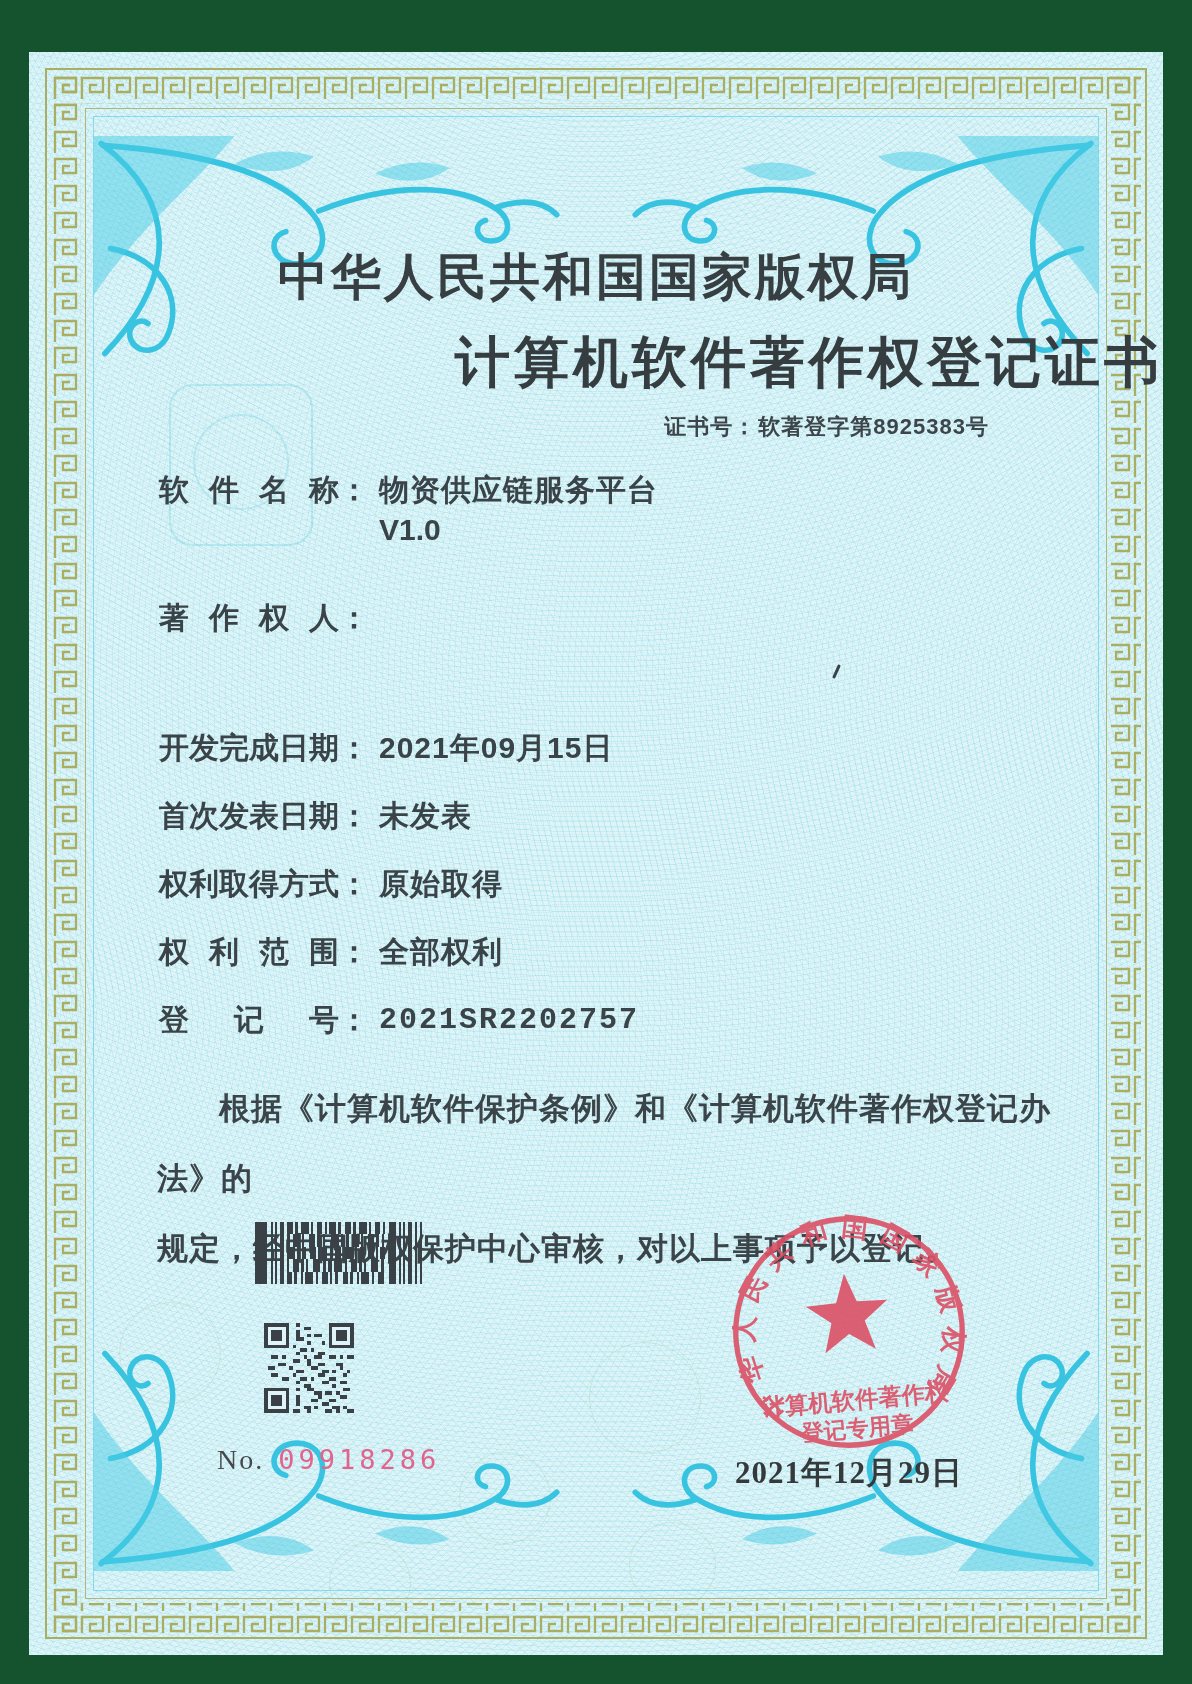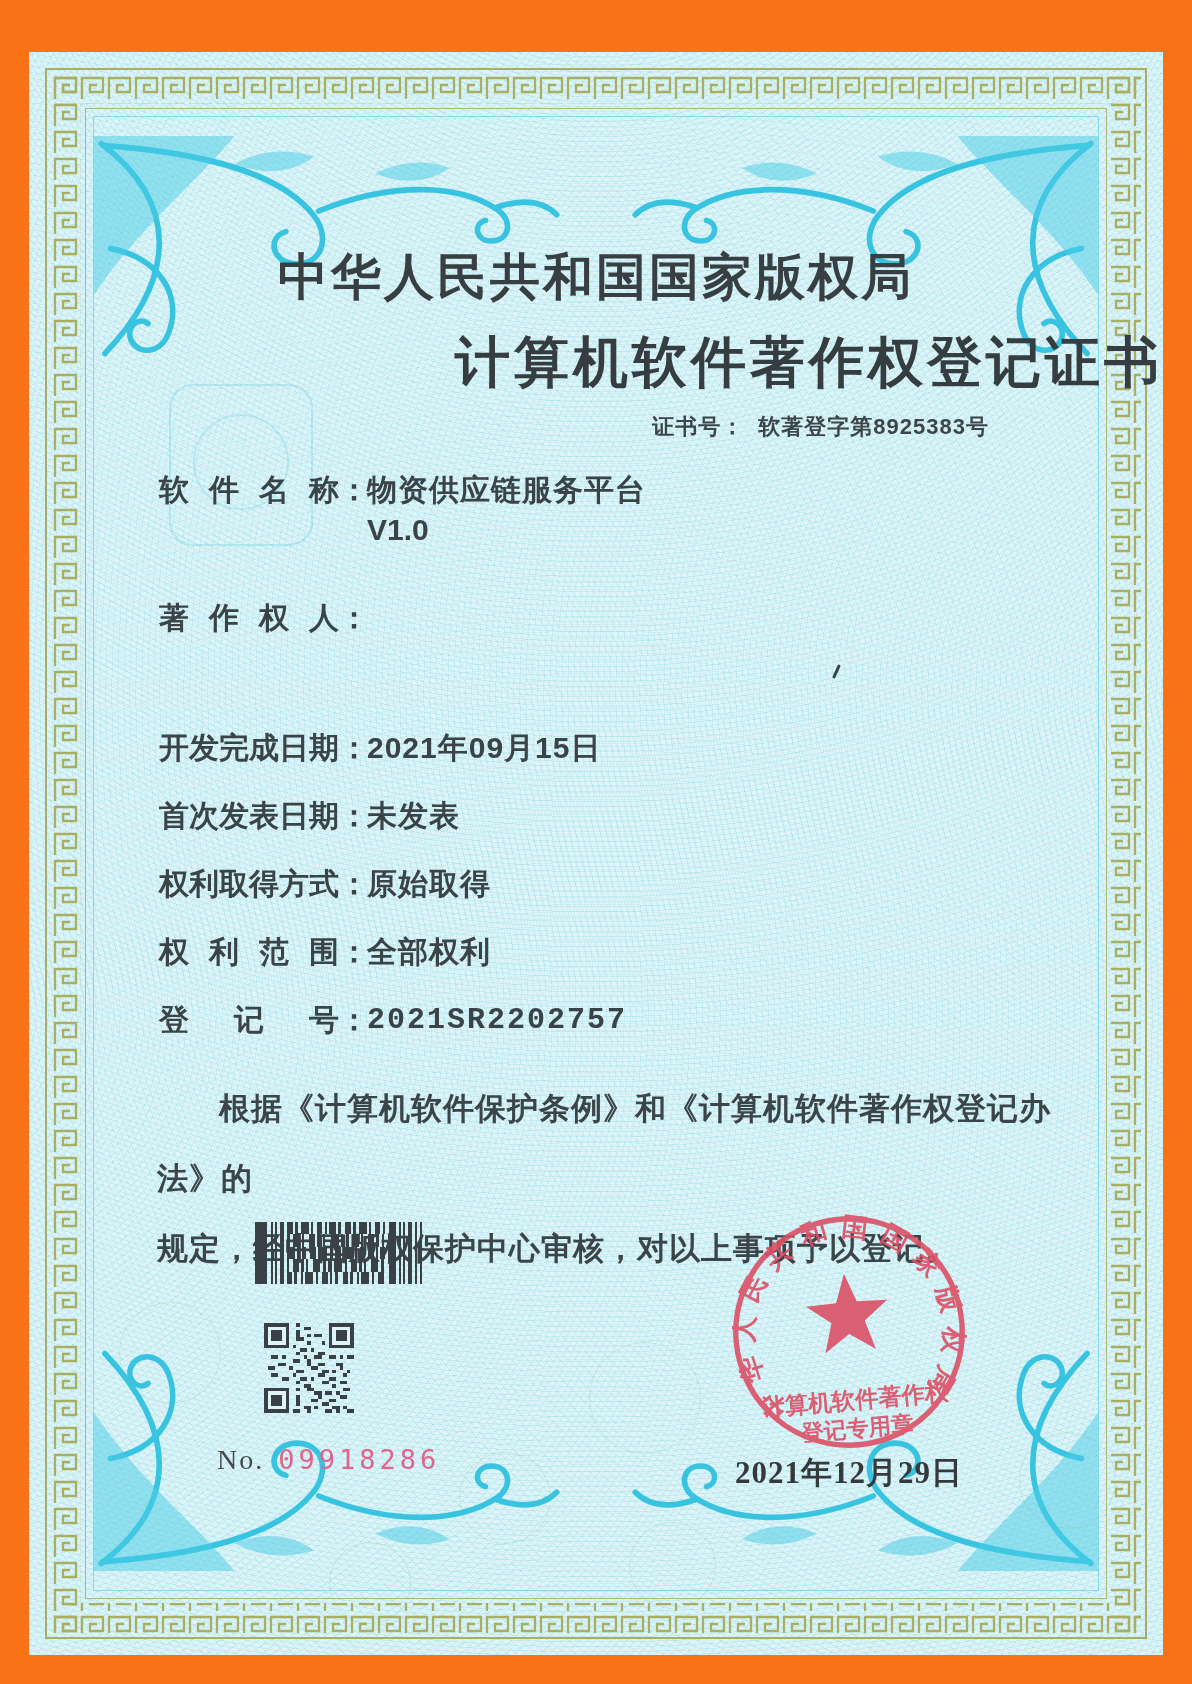--- a/index.html
+++ b/index.html
@@ -1,16 +1,16 @@
 <!DOCTYPE html>
 <html><head>
 <meta charset="utf-8">
 <style>
   html,body{margin:0;padding:0;background:#ffffff;}
-  .scan{position:relative;width:1192px;height:1684px;background:#f97316;overflow:hidden;
+  .scan{position:relative;width:1192px;height:1684px;background:#14532d;overflow:hidden;
         font-family:"Liberation Sans",sans-serif;}
   
   .paper{position:absolute;left:29px;top:52px;width:1134px;height:1603px;overflow:hidden;
     background-color:#def4f8;
     background-image:
       repeating-radial-gradient(circle at 50% -20%, rgba(64,196,222,.15) 0 1px, rgba(0,0,0,0) 1px 5px),
       repeating-radial-gradient(circle at -10% 60%, rgba(64,196,222,.12) 0 1px, rgba(0,0,0,0) 1px 6px),
       repeating-radial-gradient(circle at 110% 40%, rgba(64,196,222,.12) 0 1px, rgba(0,0,0,0) 1px 6px),
       repeating-radial-gradient(circle at 50% 120%, rgba(110,200,150,.10) 0 1px, rgba(0,0,0,0) 1px 7px);}
   .frame-outer{position:absolute;inset:16px;border:2px solid #a9ae62;}
@@ -27,26 +27,26 @@
   .ghost-seal .c{position:absolute;left:22px;top:28px;width:92px;height:92px;border-radius:50%;
     border:2px solid rgba(80,195,220,.22);}
   .ring{position:absolute;border:1px solid rgba(120,190,115,.20);border-radius:50%;}
   
   .t-authority{position:absolute;left:0;top:192px;width:100%;text-align:center;
     font-family:"Liberation Serif",serif;font-weight:700;font-size:50px;letter-spacing:3px;color:#383f42;}
   .t-title{position:absolute;left:0;top:274px;width:100%;text-align:right;
     font-family:"Liberation Serif",serif;font-weight:700;font-size:55px;letter-spacing:4px;color:#363d40;}
   .certno{position:absolute;top:360px;left:560px;width:400px;text-align:right;
     font-size:22px;font-weight:700;color:#3c4549;letter-spacing:1px;}
-  .certno .lbl{margin-right:14px;}
+  .certno .lbl{margin-right:2px;}
   .row{position:absolute;left:130px;display:flex;align-items:flex-start;
     color:#3a4448;font-weight:700;font-size:30px;line-height:40px;}
   .flabel{flex:none;width:180px;text-align:justify;text-align-last:justify;}
   .colon{flex:none;width:26px;}
-  .fvalue{margin-left:2px;letter-spacing:1px;}
+  .fvalue{margin-left:14px;letter-spacing:1px;}
   .fvalue .l2{letter-spacing:0;}
   .mono{font-family:Liberation Mono, monospace;letter-spacing:2px;}
   .statement{position:absolute;left:128px;top:1022px;width:915px;
     font-size:31px;line-height:70px;font-weight:700;color:#3b4549;letter-spacing:1px;}
   .statement .l1{text-indent:62px;}
   .penmark{position:absolute;left:806px;top:612px;width:3px;height:15px;background:#3a4448;
     transform:rotate(24deg);border-radius:2px;}
   .barcode{position:absolute;left:226px;top:1170px;}
   .qrcode{position:absolute;left:235px;top:1270px;}
   .serial{position:absolute;left:188px;top:1392px;font-size:28px;color:#45494c;

